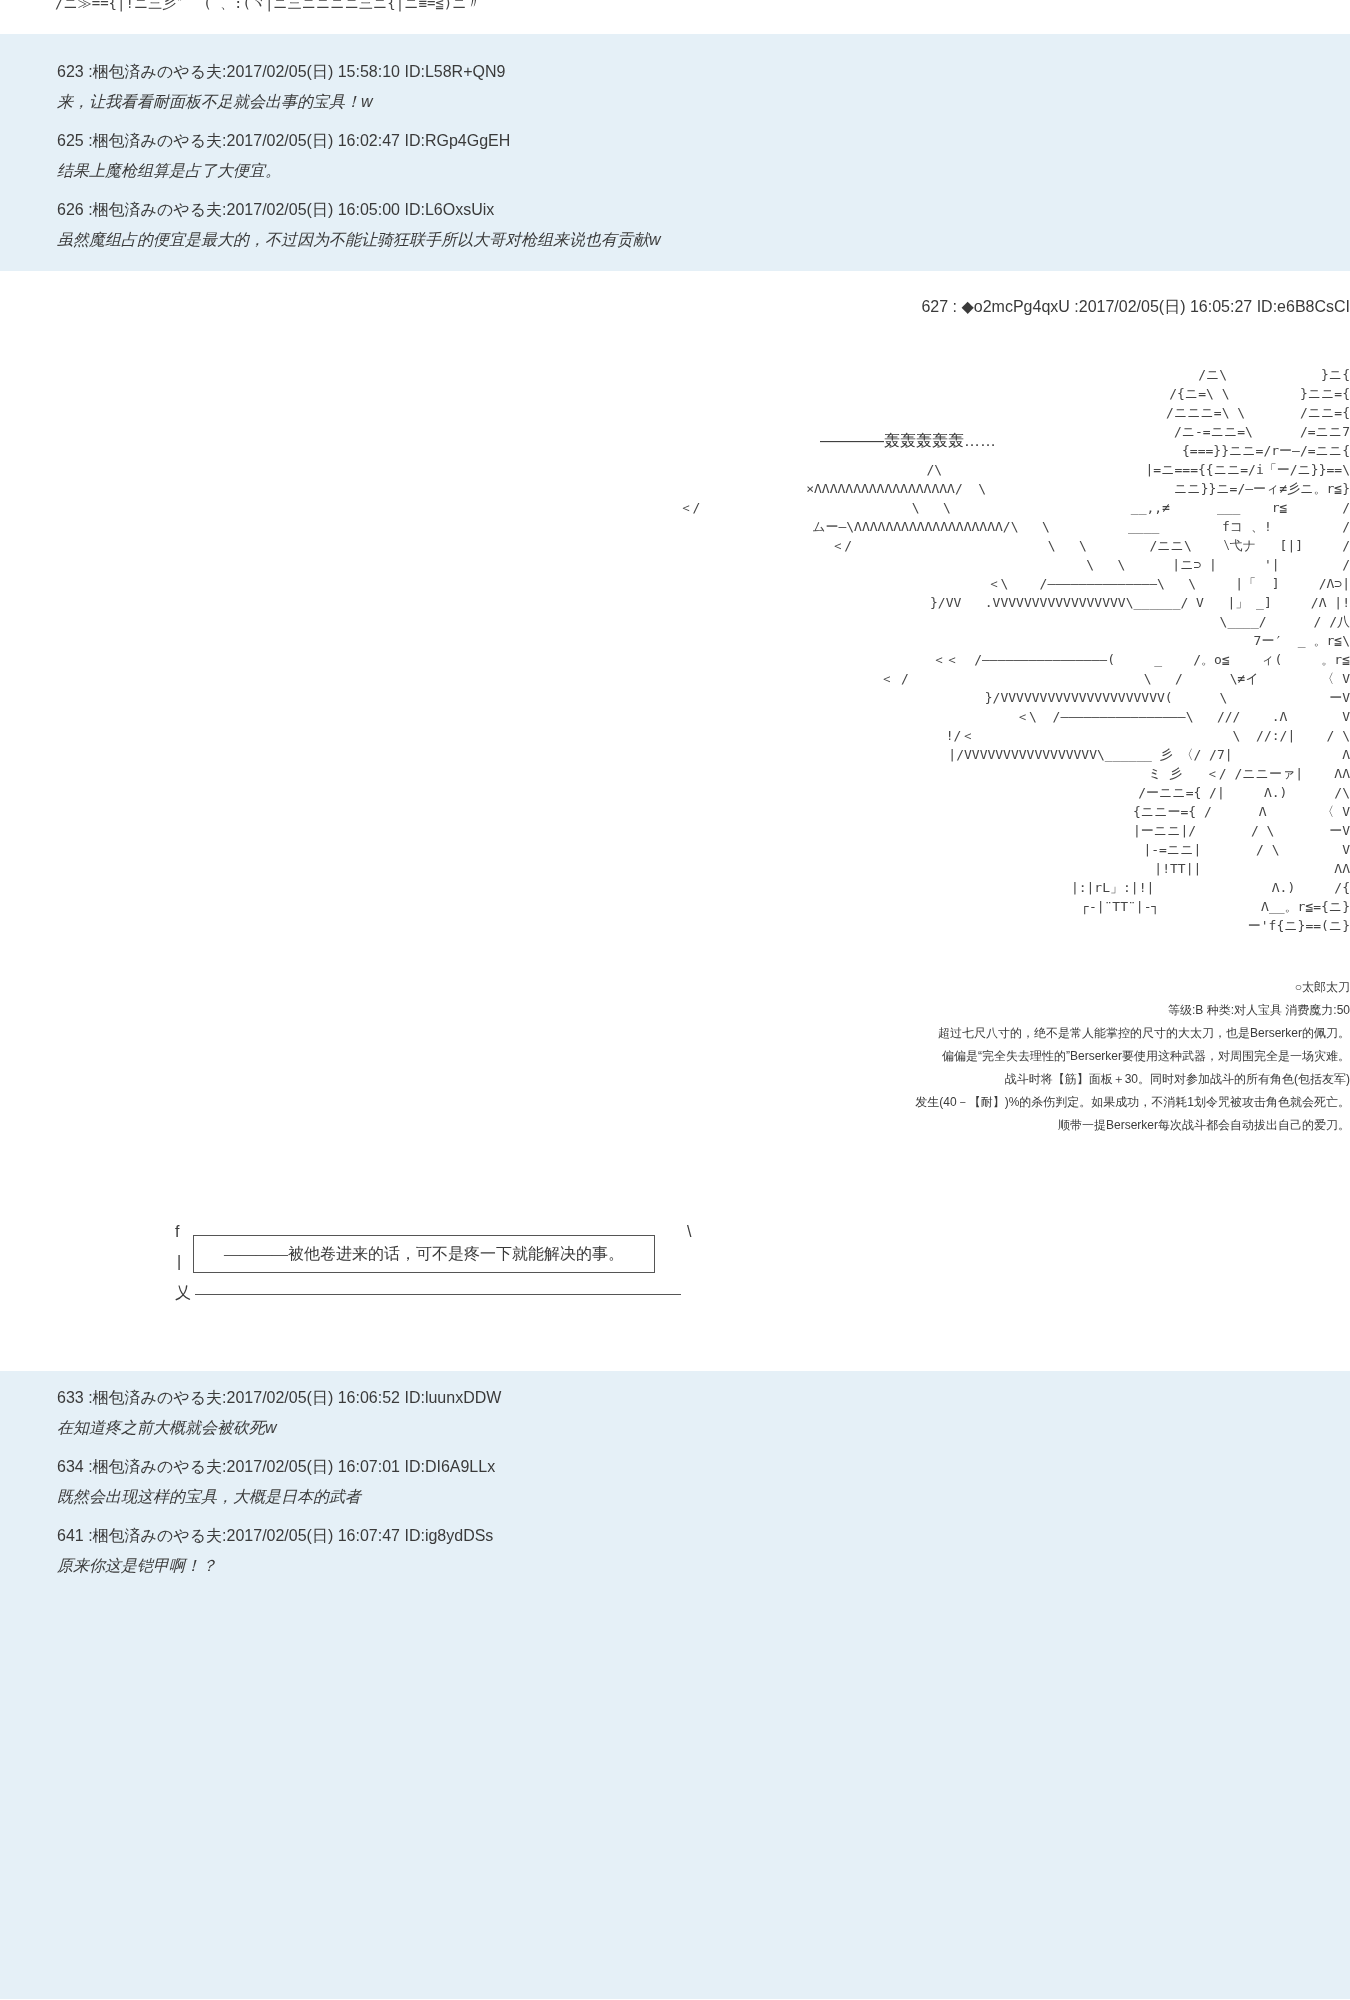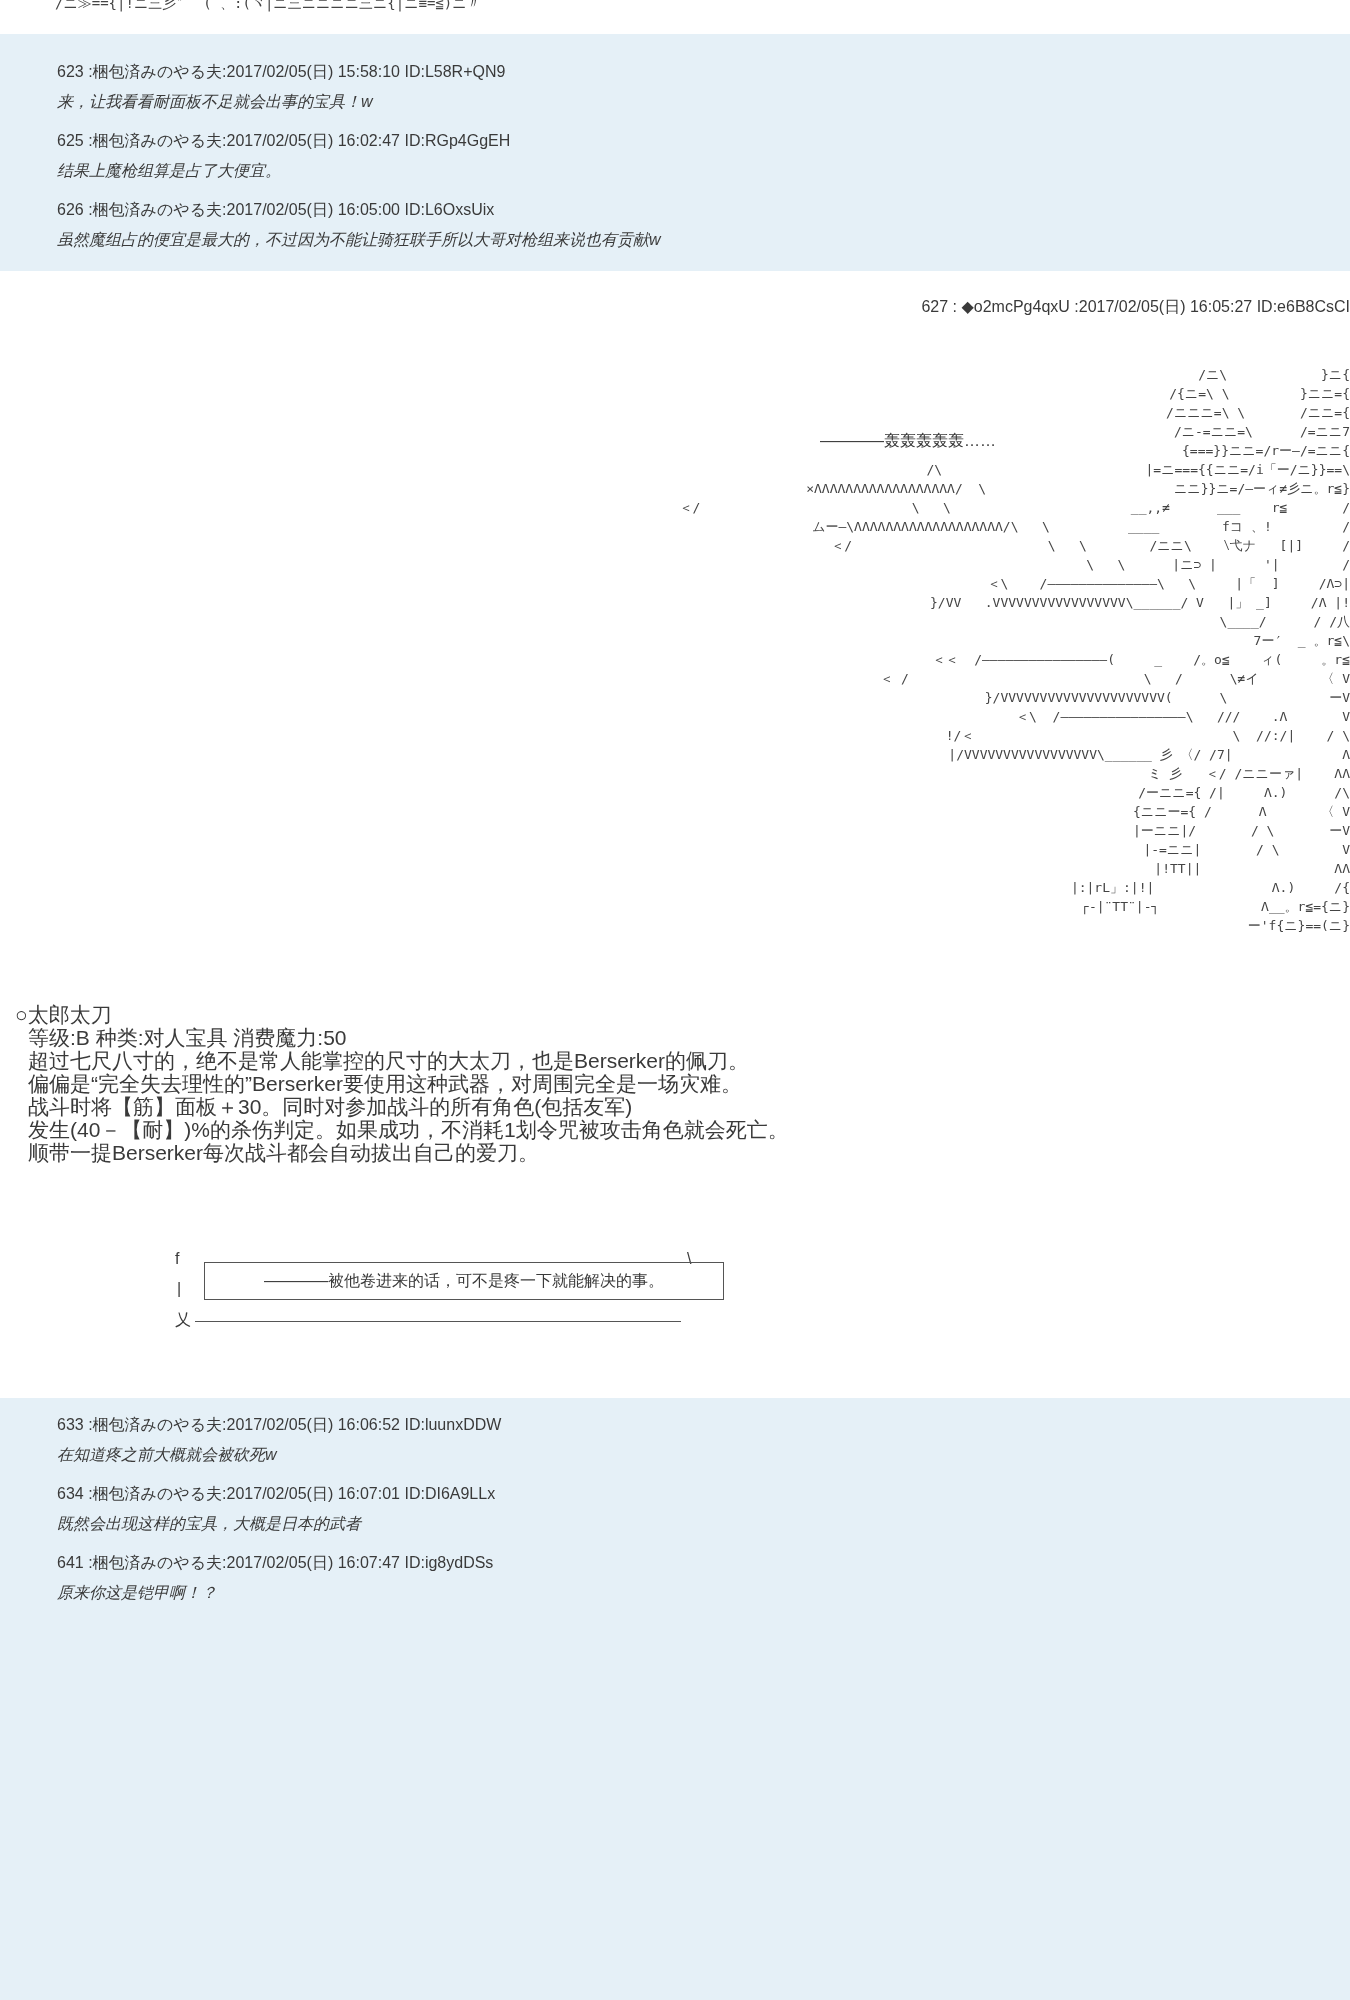--- a/index.html
+++ b/index.html
@@ -27,32 +27,32 @@
   .white-section { background:#ffffff; padding:24px 0 60px 0; }
   .main-post-header { font-size:16px; line-height:24px; margin-left:8px;text-align:right; }
 
   .aa-wrap { position:relative; margin:46px 0 0 30px; height:575px;text-align:right; }
   .aa {
     font-family:"DejaVu Sans Mono",monospace;
     font-size:13px; line-height:19px; color:#444;
   }
   .sfx { position:absolute; left:790px; top:66px; font-size:16px; color:#3a3a3a; }
 
-  .weapon { margin-top:63px; font-size:21px; line-height:23px; }
+  .weapon { margin-top:36px; font-size:12px; line-height:23px;text-align:right; }
   .weapon-title { margin-left:15px; }
   .weapon-stats, .weapon-line { margin-left:28px; }
 
   .bubble { position:relative; margin:88px 0 0 175px; width:560px; height:86px; font-size:16px; }
   .b-f     { position:absolute; left:0;   top:-2px; }
   .b-pipe  { position:absolute; left:2px; top:28px; }
   .b-x     { position:absolute; left:0;   top:58px; }
   .b-slash { position:absolute; left:512px; top:-2px; }
   .b-box   {
-    position:absolute; left:29px; top:10px; width:520px; height:38px;
-    border:1px solid #555; text-align:center; line-height:36px; font-size:16px;
+    position:absolute; left:18px; top:10px; width:462px; height:38px;
+    border:1px solid #555; text-align:center; line-height:36px; font-size:16px;font-family:Liberation Serif, serif;
   }
   .b-underline { position:absolute; left:20px; top:56px; width:486px; height:14px; border-bottom:1px solid #555; }
 </style>
 </head>
 <body>
 
 <div class="top-strip">
   <pre>/ニ≫=={|!ニ三彡″ ゙( 、:(ヾ|ニ三ニニニニ三ニ{|ニ≡=≦)ニ〃</pre>
 </div>
 

